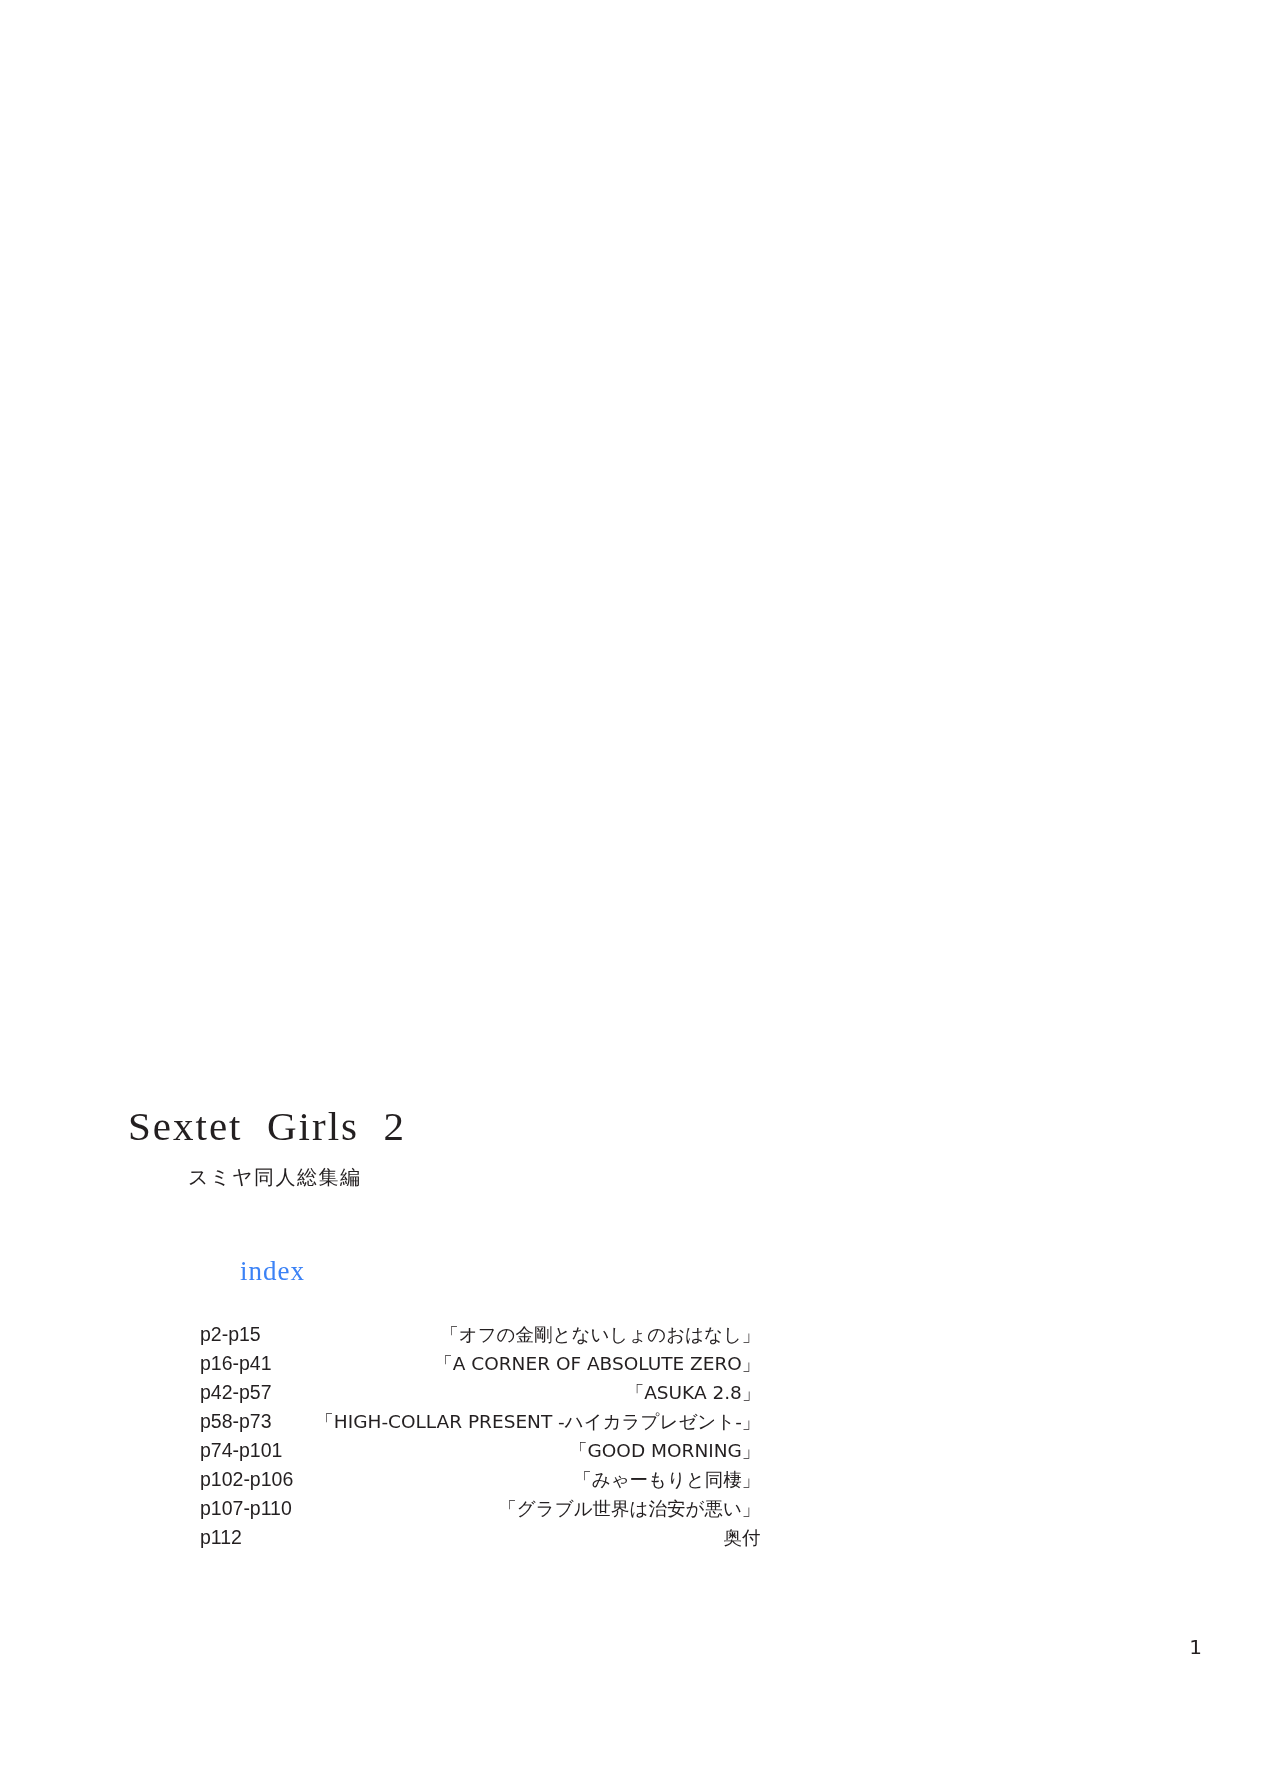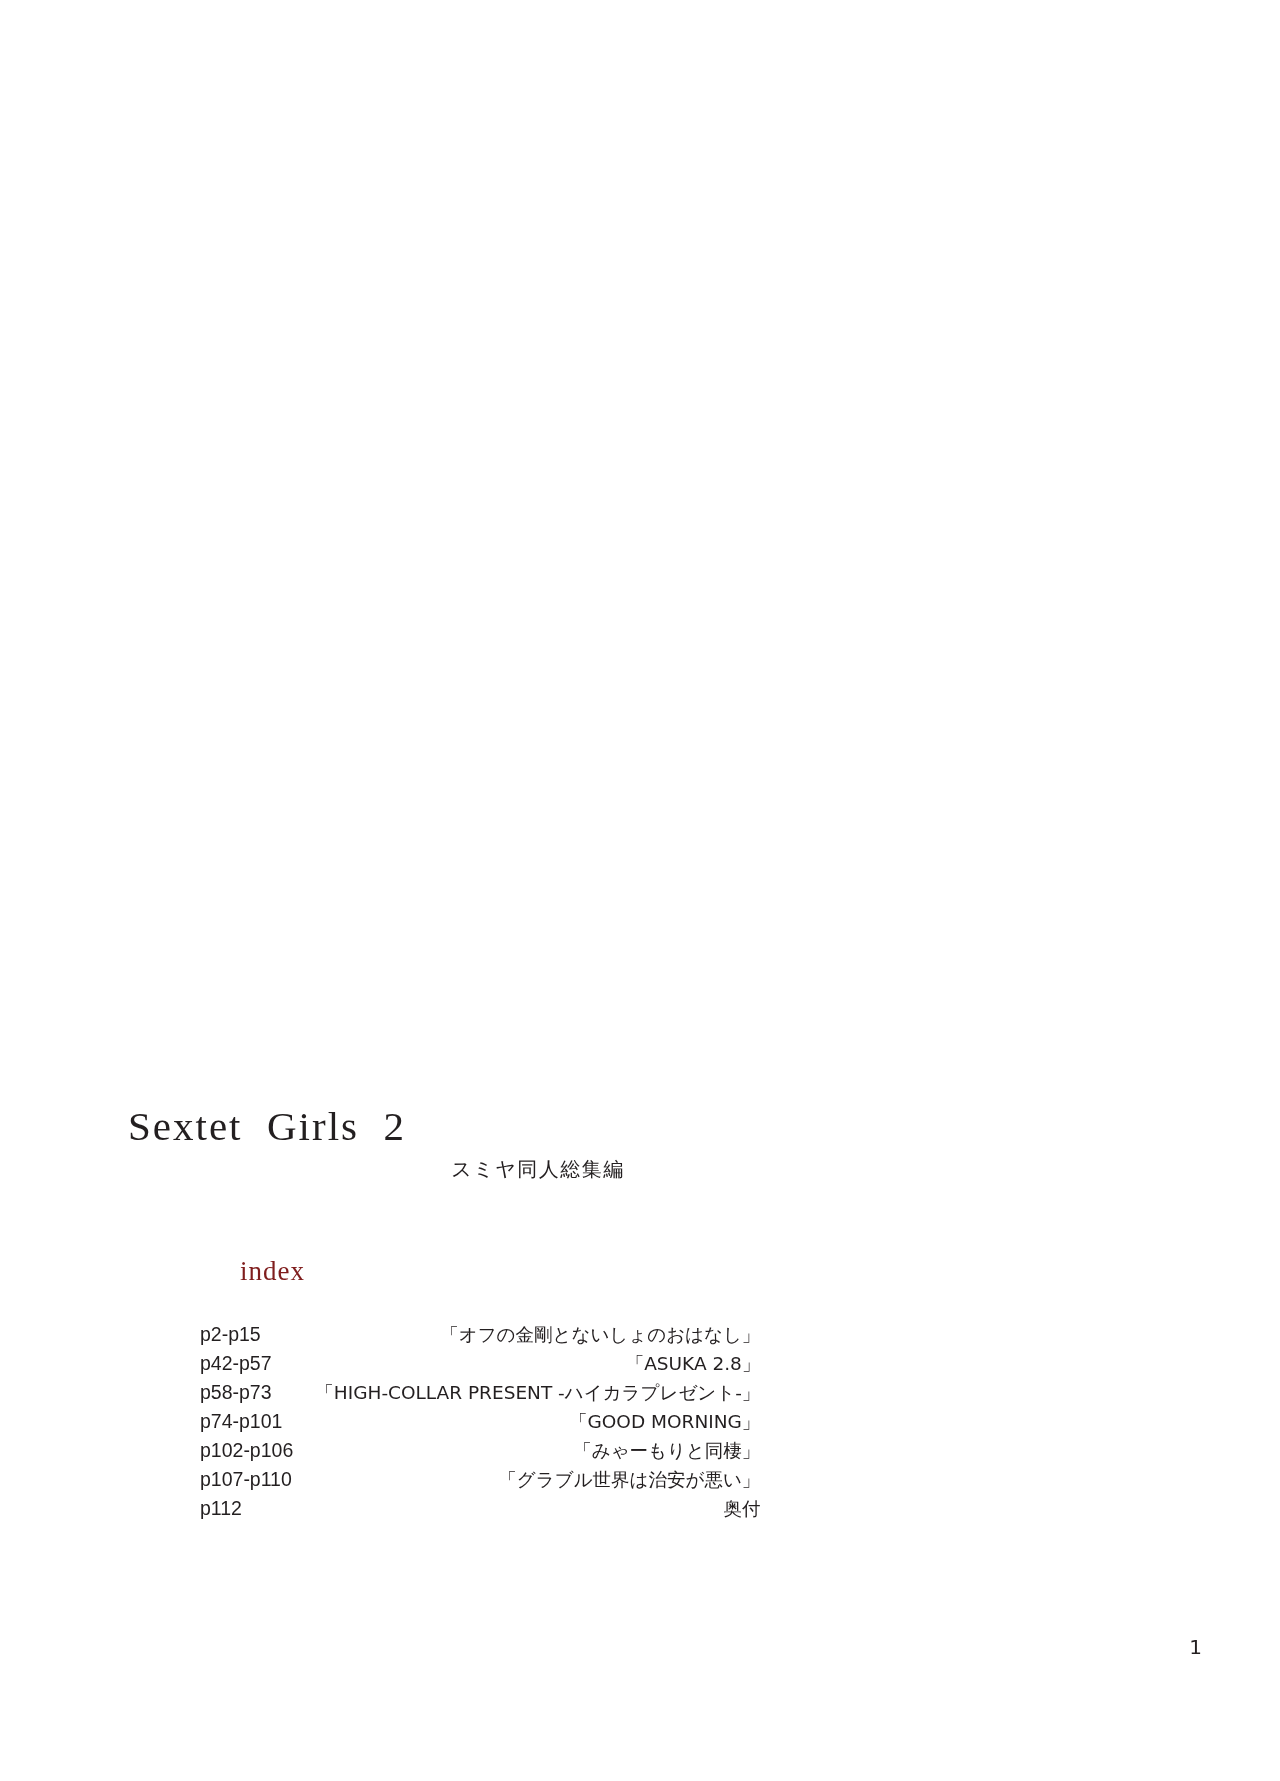--- a/index.html
+++ b/index.html
@@ -25,36 +25,35 @@
   }
   .main-title {
     font-family: "Liberation Serif", serif;
     font-size: 41px;
     line-height: 1.05;
     letter-spacing: 2px;
     color: #231f20;
     white-space: pre;
   }
   .subtitle {
-    margin-top: 8px;
+    margin-top: 16px;
     margin-left: 60px;
     font-family: Liberation Sans, sans-serif;
     font-size: 20px;
     letter-spacing: 1.5px;
     color: #231f20;
-    text-align: center;
   }
   .index-heading {
     position: absolute;
     left: 240px;
     top: 1256px;
     font-family: "Liberation Serif", serif;
     font-size: 27px;
     letter-spacing: 1px;
-    color: #7f1d1d;
+    color: #3b82f6;
   }
   .index-table {
     position: absolute;
     left: 200px;
     top: 1320px;
     border-collapse: collapse;
   }
   .index-table td {
     padding: 0;
     font-size: 19.5px;
@@ -94,20 +93,24 @@
 
   <div class="index-heading">index</div>
 
   <table class="index-table">
     <tbody>
       <tr>
         <td class="pages">p2-p15</td>
         <td class="entry">「オフの金剛とないしょのおはなし」</td>
       </tr>
       <tr>
+        <td class="pages">p16-p41</td>
+        <td class="entry">「A CORNER OF ABSOLUTE ZERO」</td>
+      </tr>
+      <tr>
         <td class="pages">p42-p57</td>
         <td class="entry">「ASUKA 2.8」</td>
       </tr>
       <tr>
         <td class="pages">p58-p73</td>
         <td class="entry">「HIGH-COLLAR PRESENT -ハイカラプレゼント-」</td>
       </tr>
       <tr>
         <td class="pages">p74-p101</td>
         <td class="entry">「GOOD MORNING」</td>

